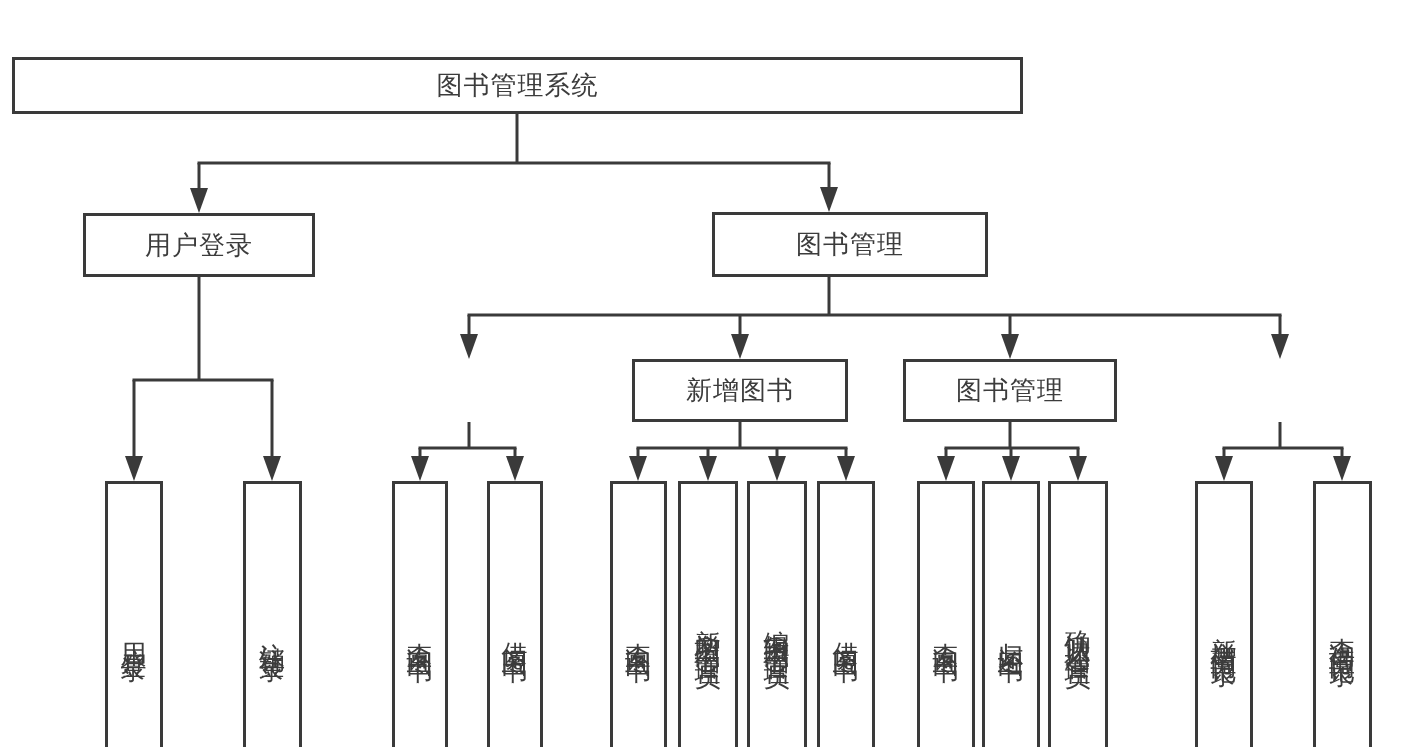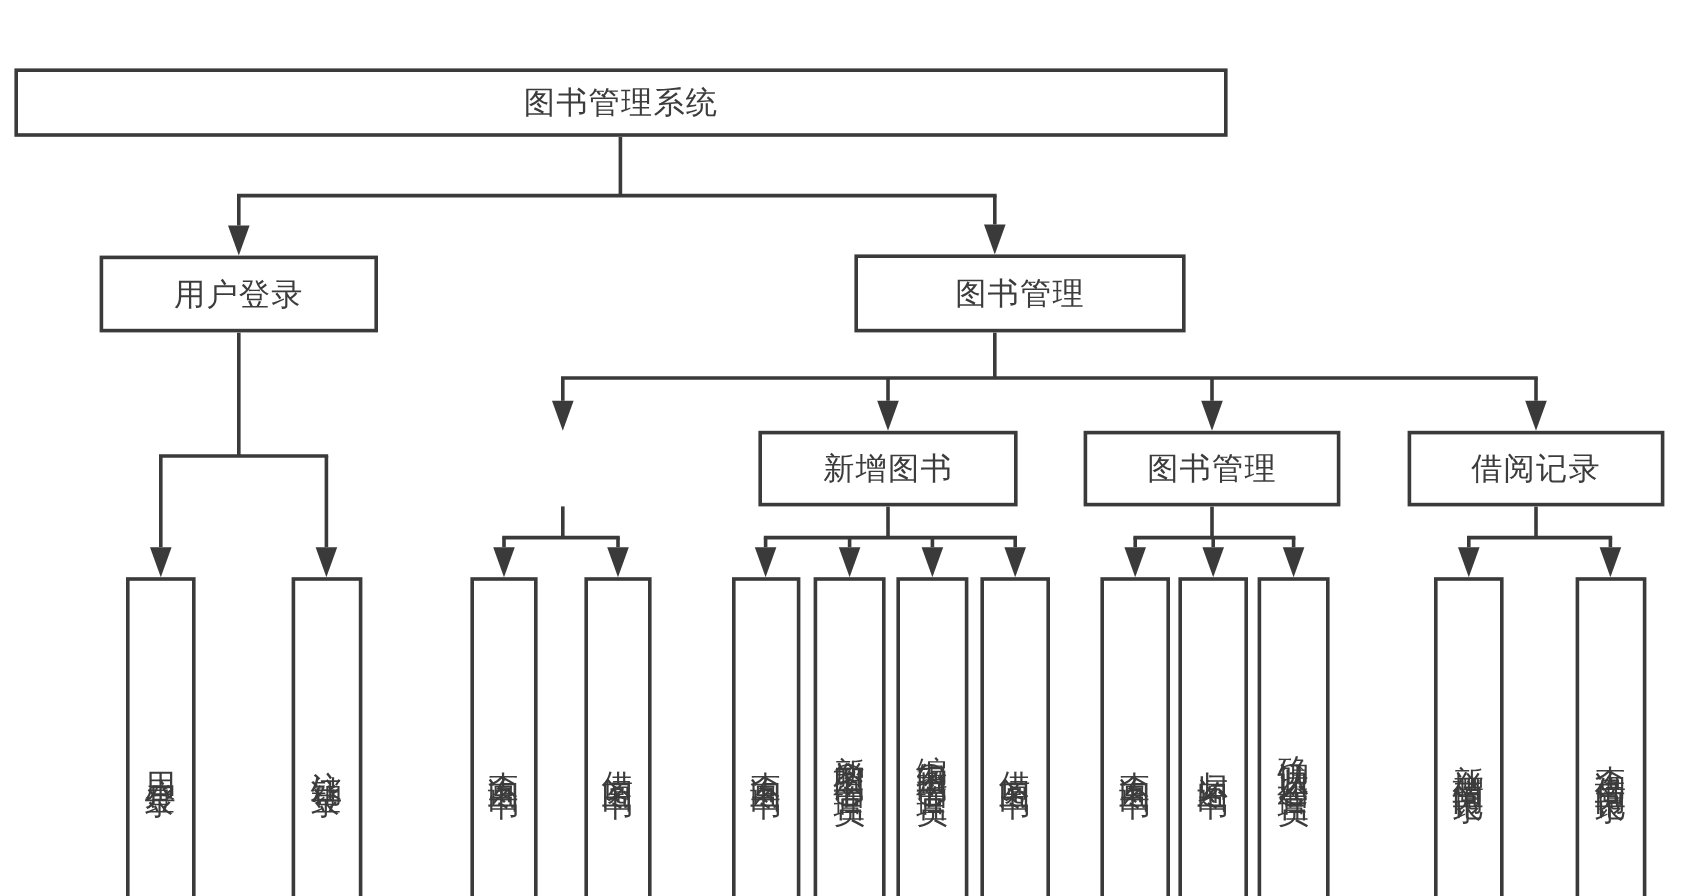--- a/index.html
+++ b/index.html
@@ -122,23 +122,20 @@
   <div class="node" style="left:712px;top:168px;width:276px;height:65px">
     <span>图书管理</span>
   </div>
 
   <div class="node" style="left:632px;top:315px;width:216px;height:63px">
     <span>新增图书</span>
   </div>
   <div class="node" style="left:903px;top:315px;width:214px;height:63px">
     <span>图书管理</span>
   </div>
-  <div class="node" style="left:1173px;top:315px;width:214px;height:63px">
-    <span>借阅记录</span>
-  </div>
 
   <div class="node v" style="left:105px;top:437px;width:58px;height:301px">
     <span>用户登录</span>
   </div>
   <div class="node v" style="left:243px;top:437px;width:59px;height:301px">
     <span>注销登录</span>
   </div>
 
   <div class="node v" style="left:392px;top:437px;width:56px;height:301px">
     <span>查询图书</span>

